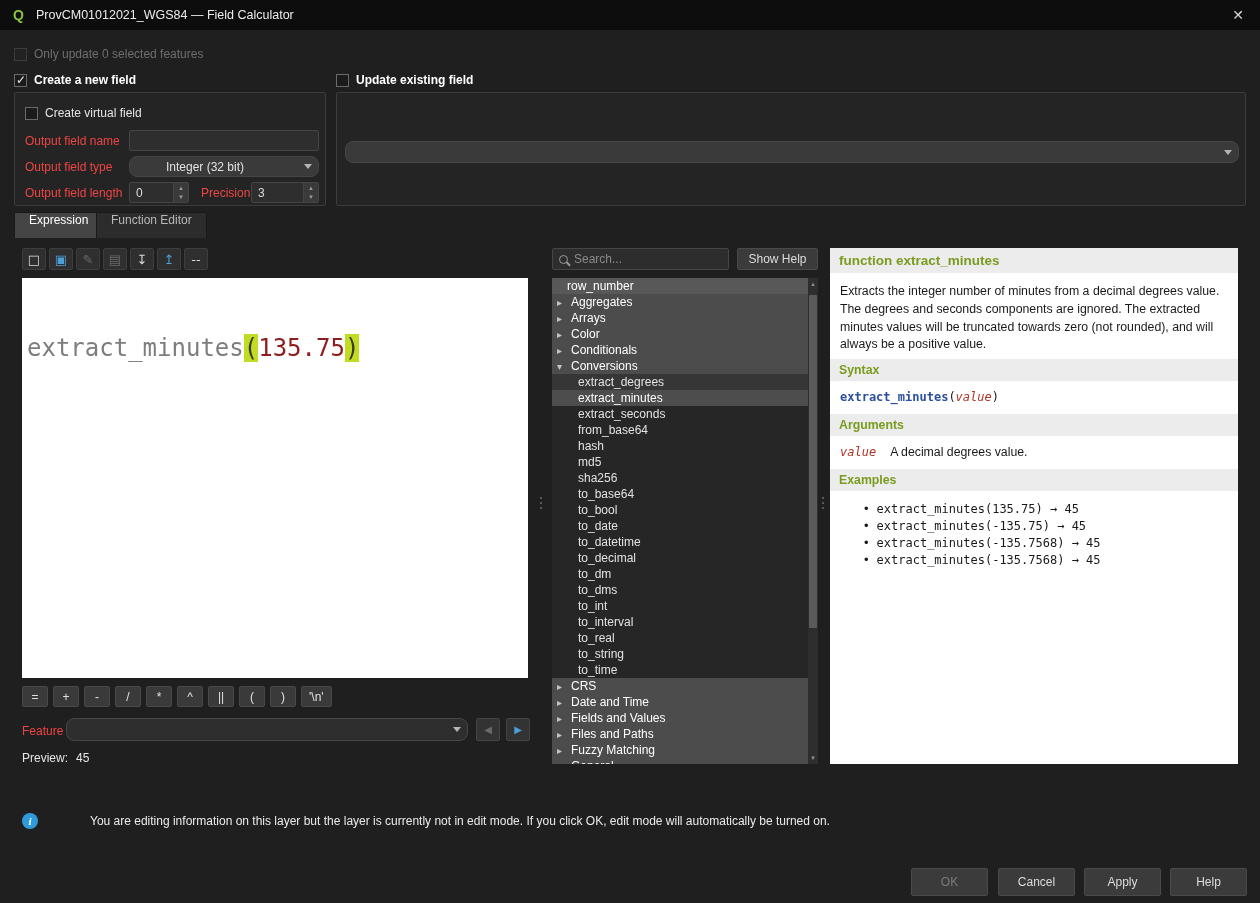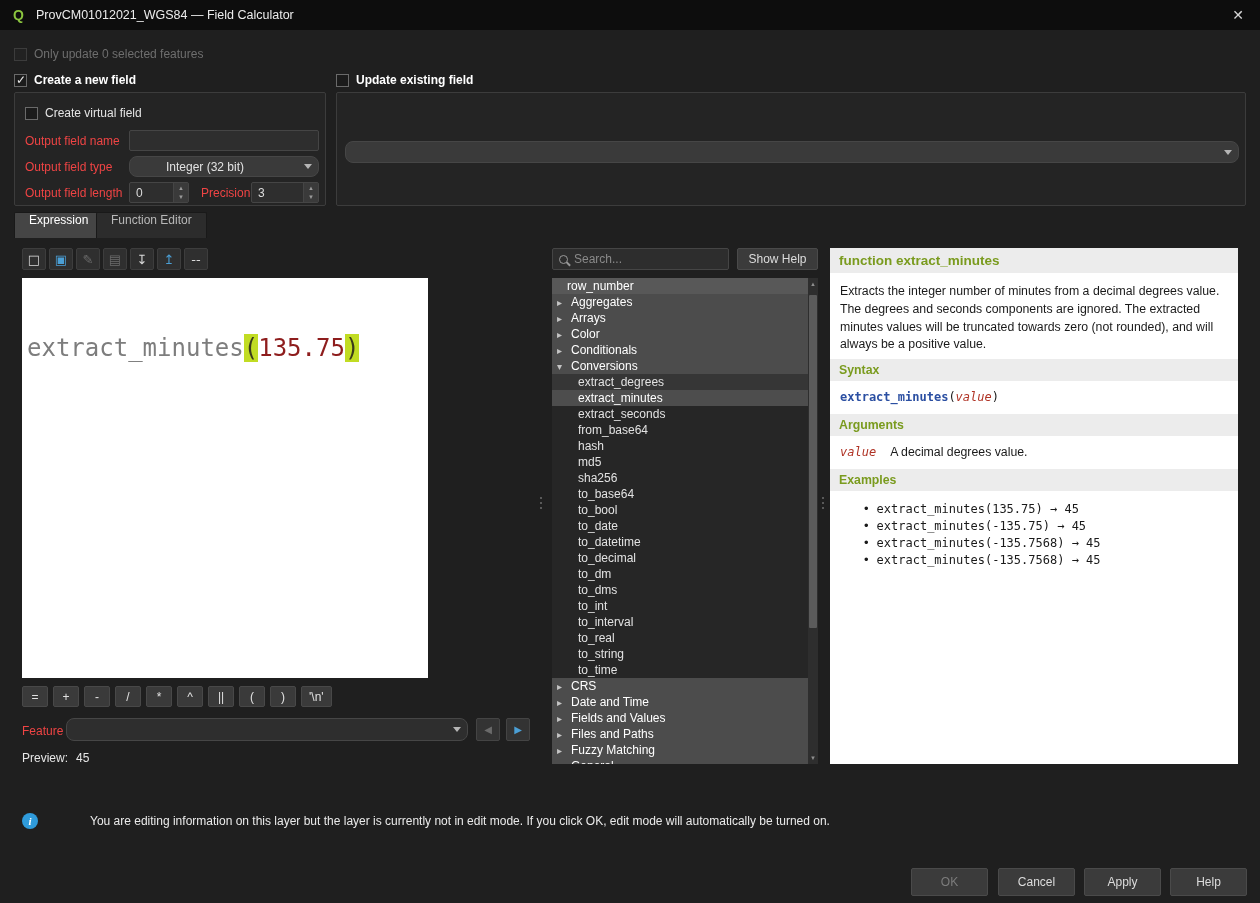--- a/index.html
+++ b/index.html
@@ -163,21 +163,21 @@
 
 <div class="tab active" style="left:14px;top:212px">
     <span>Expression</span>
   </div>
 <div class="tab" style="left:96px;top:212px">
     <span>Function Editor</span>
   </div>
 
 <div class="abs" style="left:22px;top:248px"><button class="tb-btn normal">□</button><button class="tb-btn accent">▣</button><button class="tb-btn dim">✎</button><button class="tb-btn dim">▤</button><button class="tb-btn normal">↧</button><button class="tb-btn accent">↥</button><button class="tb-btn normal">--</button></div>
 
-<div class="code-editor" style="left:22px;top:278px;width:406px;height:400px">
+<div class="code-editor" style="left:22px;top:278px;width:506px;height:400px">
   <div class="expr"><span class="fn">extract_minutes</span><span class="hl">(</span><span class="num">135.75</span><span class="hl">)</span></div>
 </div>
 
 <div class="abs" style="left:22px;top:686px"><button class="op-btn">=</button><button class="op-btn">+</button><button class="op-btn">-</button><button class="op-btn">/</button><button class="op-btn">*</button><button class="op-btn">^</button><button class="op-btn">||</button><button class="op-btn">(</button><button class="op-btn">)</button><button class="op-btn">'\n'</button></div>
 
 <span class="field-label" style="left:22px;top:724px">Feature</span>
 <div class="combo" style="left:66px;top:718px;width:402px;height:23px;background:#2e2e2e">
   <span></span>
   <span class="arrow"></span>
 </div>

